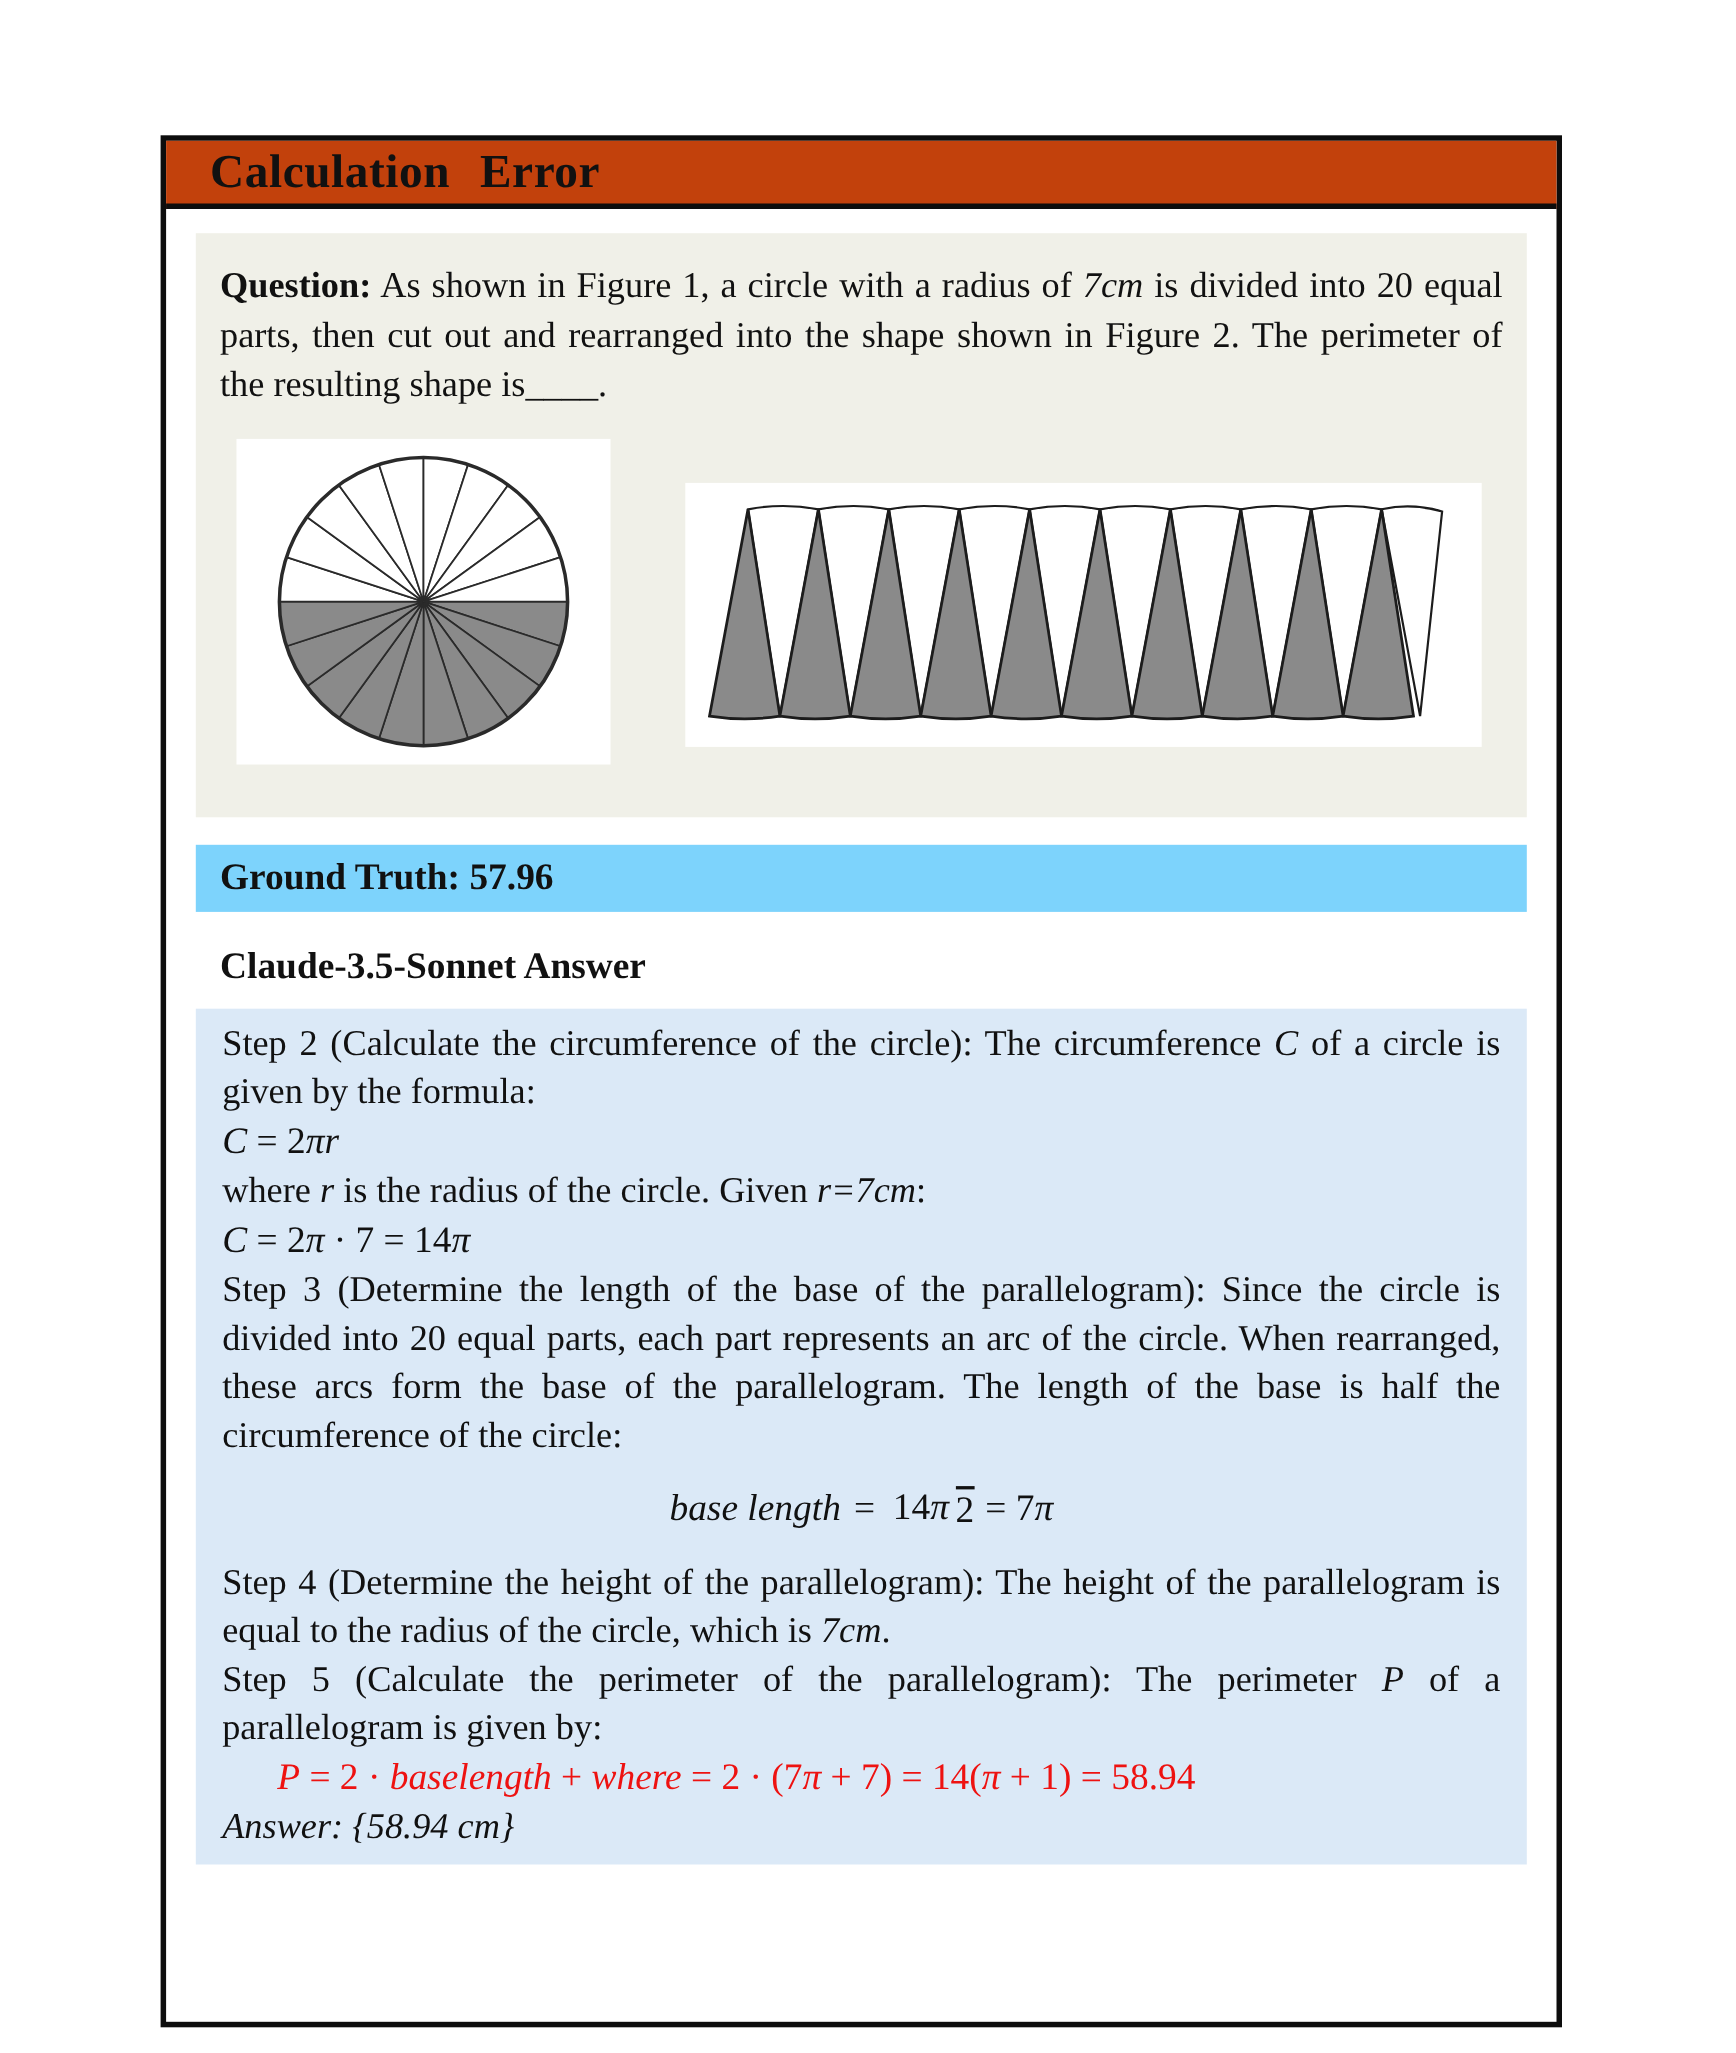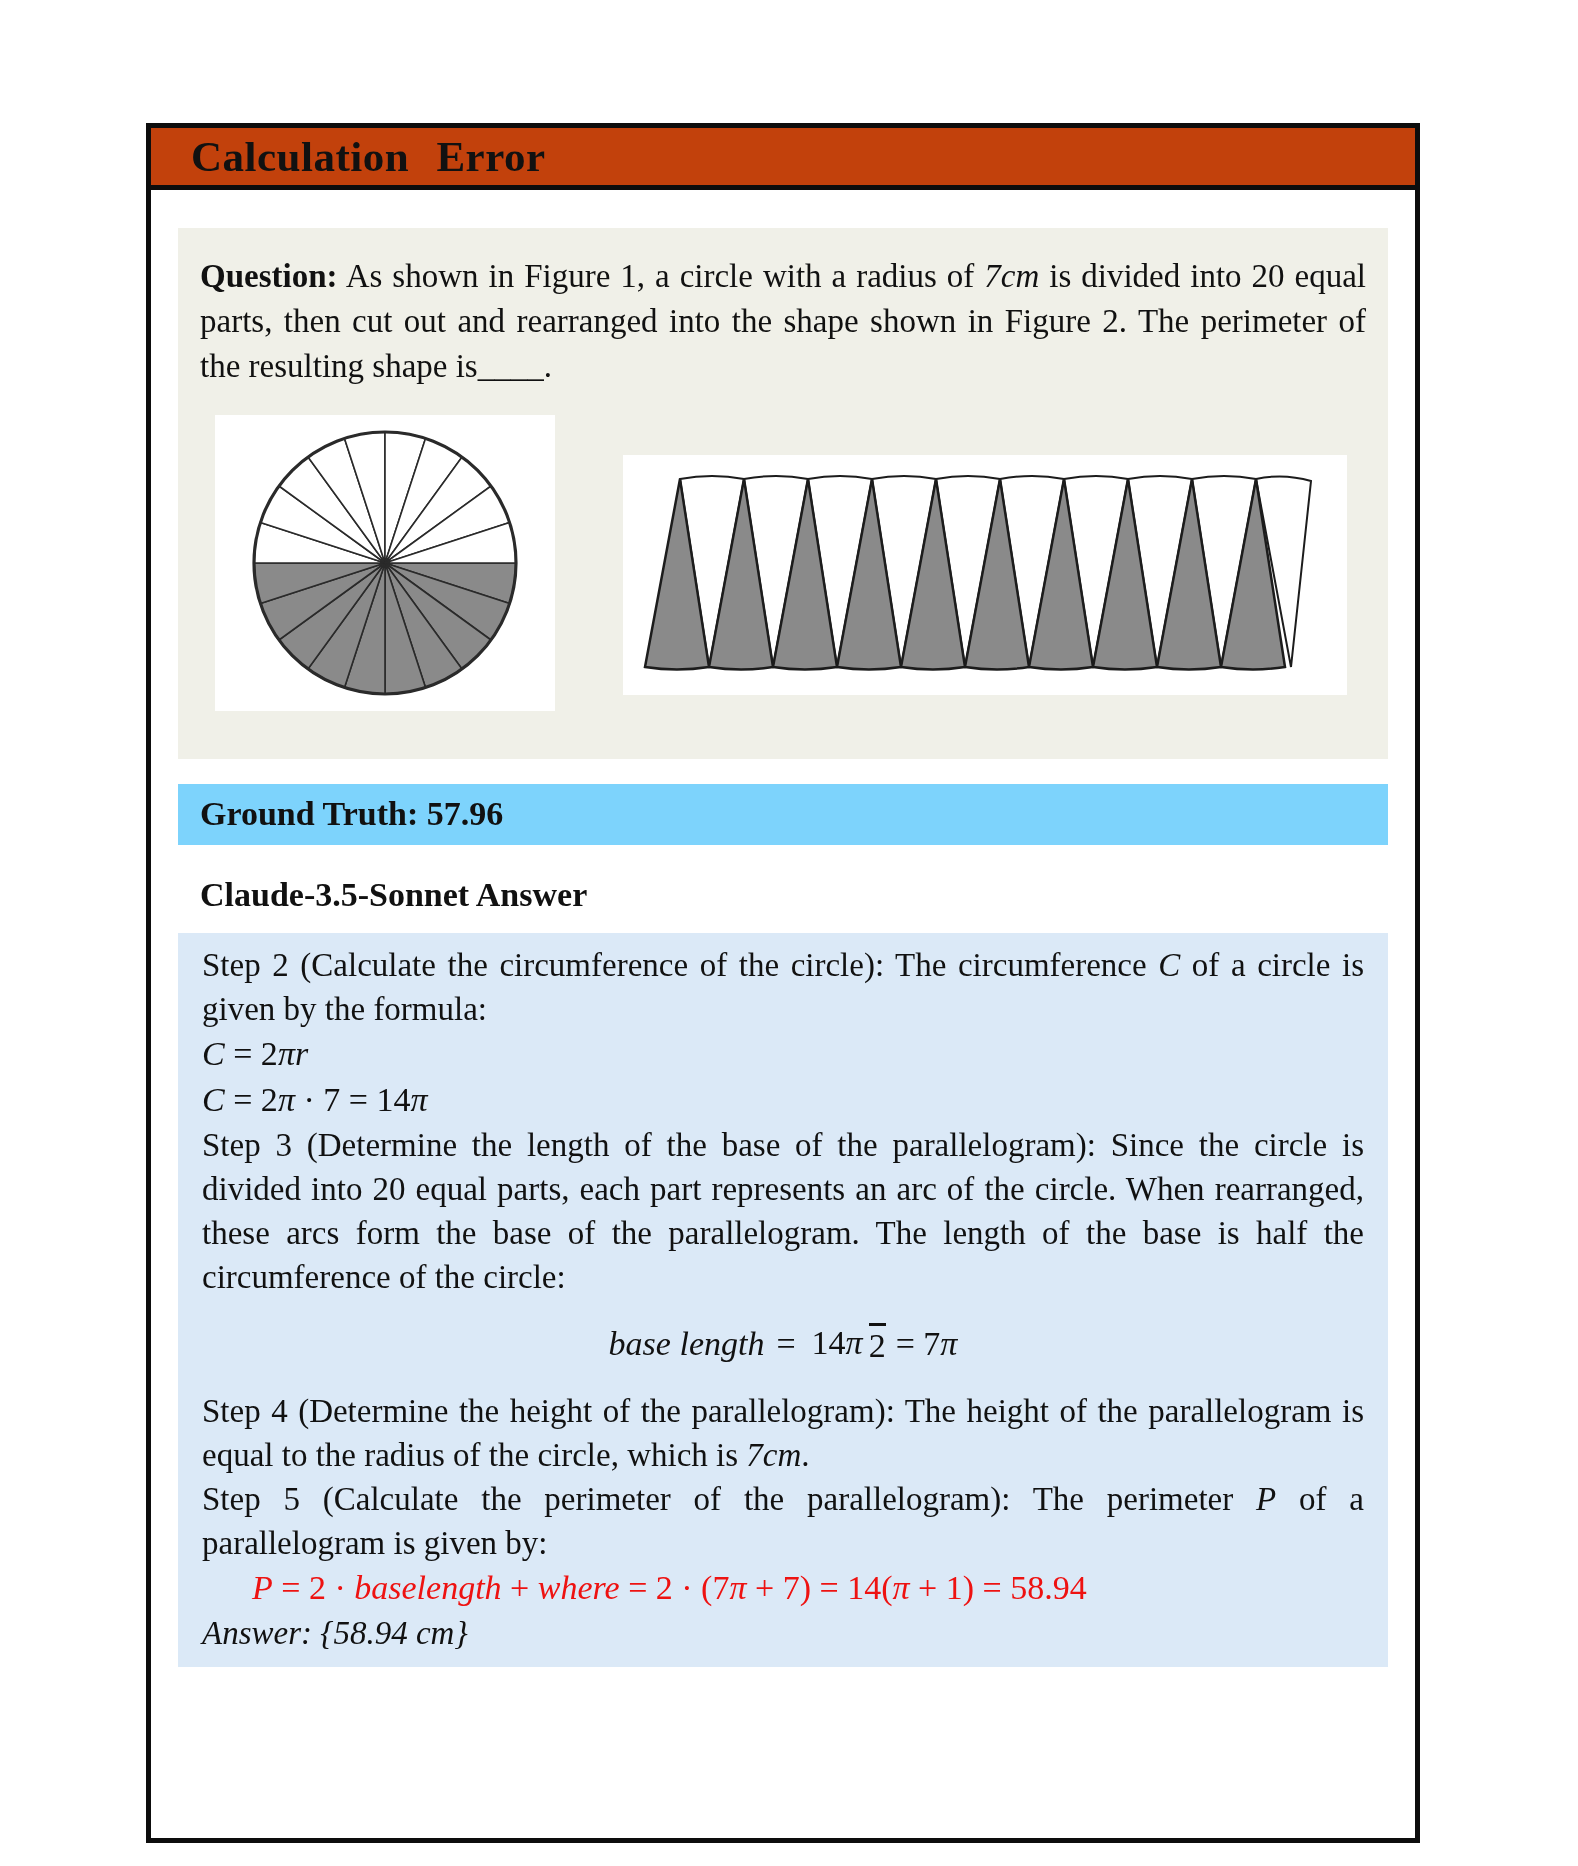--- a/index.html
+++ b/index.html
@@ -9,21 +9,21 @@
   }
   .frame{
     position:absolute;left:146px;top:123px;width:1274px;height:1720px;
     border:5px solid #0d0d0d;background:#ffffff;box-sizing:border-box;
   }
   .title-bar{
     height:62px;background:#c2410c;border-bottom:5px solid #0d0d0d;
     display:flex;align-items:center;padding-left:40px;box-sizing:border-box;
   }
   .title-text{font-size:43px;font-weight:bold;word-spacing:16px;letter-spacing:0.5px;}
-  .content{padding:16px 27px;}
+  .content{padding:0 27px;}
   .question-box{
     margin-top:22px;background:#f0f0e8;padding:26px 22px 48px 22px;
   }
   .question-text{
     margin:0;font-size:33px;line-height:45px;text-align:justify;
   }
   .q-label{font-weight:bold;}
   .ital{font-style:italic;}
   .figures-row{display:flex;align-items:flex-start;margin-top:26px;}
   .fig1-box{width:340px;height:296px;background:#ffffff;margin-left:15px;flex:none;}
@@ -133,20 +133,21 @@
 
     <div class="answer-heading">Claude-3.5-Sonnet Answer</div>
 
     <div class="answer-box">
 
 
       <p><span>Step 2 (Calculate the circumference of the circle): The circumference </span><span class="ital">C</span><span> of a circle is given by the formula:</span></p>
 
       <p class="formula-line"><span class="ital">C</span><span> = 2</span><span class="ital">πr</span></p>
 
+      <p><span>where </span><span class="ital">r</span><span> is the radius of the circle. Given </span><span class="ital">r=7cm</span><span>:</span></p>
 
       <p class="formula-line"><span class="ital">C</span><span> = 2</span><span class="ital">π</span><span> · 7 = 14</span><span class="ital">π</span></p>
 
       <p>Step 3 (Determine the length of the base of the parallelogram): Since the circle is divided into 20 equal parts, each part represents an arc of the circle. When rearranged, these arcs form the base of the parallelogram. The length of the base is half the circumference of the circle:</p>
 
       <div class="formula-frac-line">
           <span class="ital">base length</span>
           <span style="margin-left:12px;">=</span>
           <span class="frac">
             <span class="num"><span>14</span><span class="ital">π</span></span>

